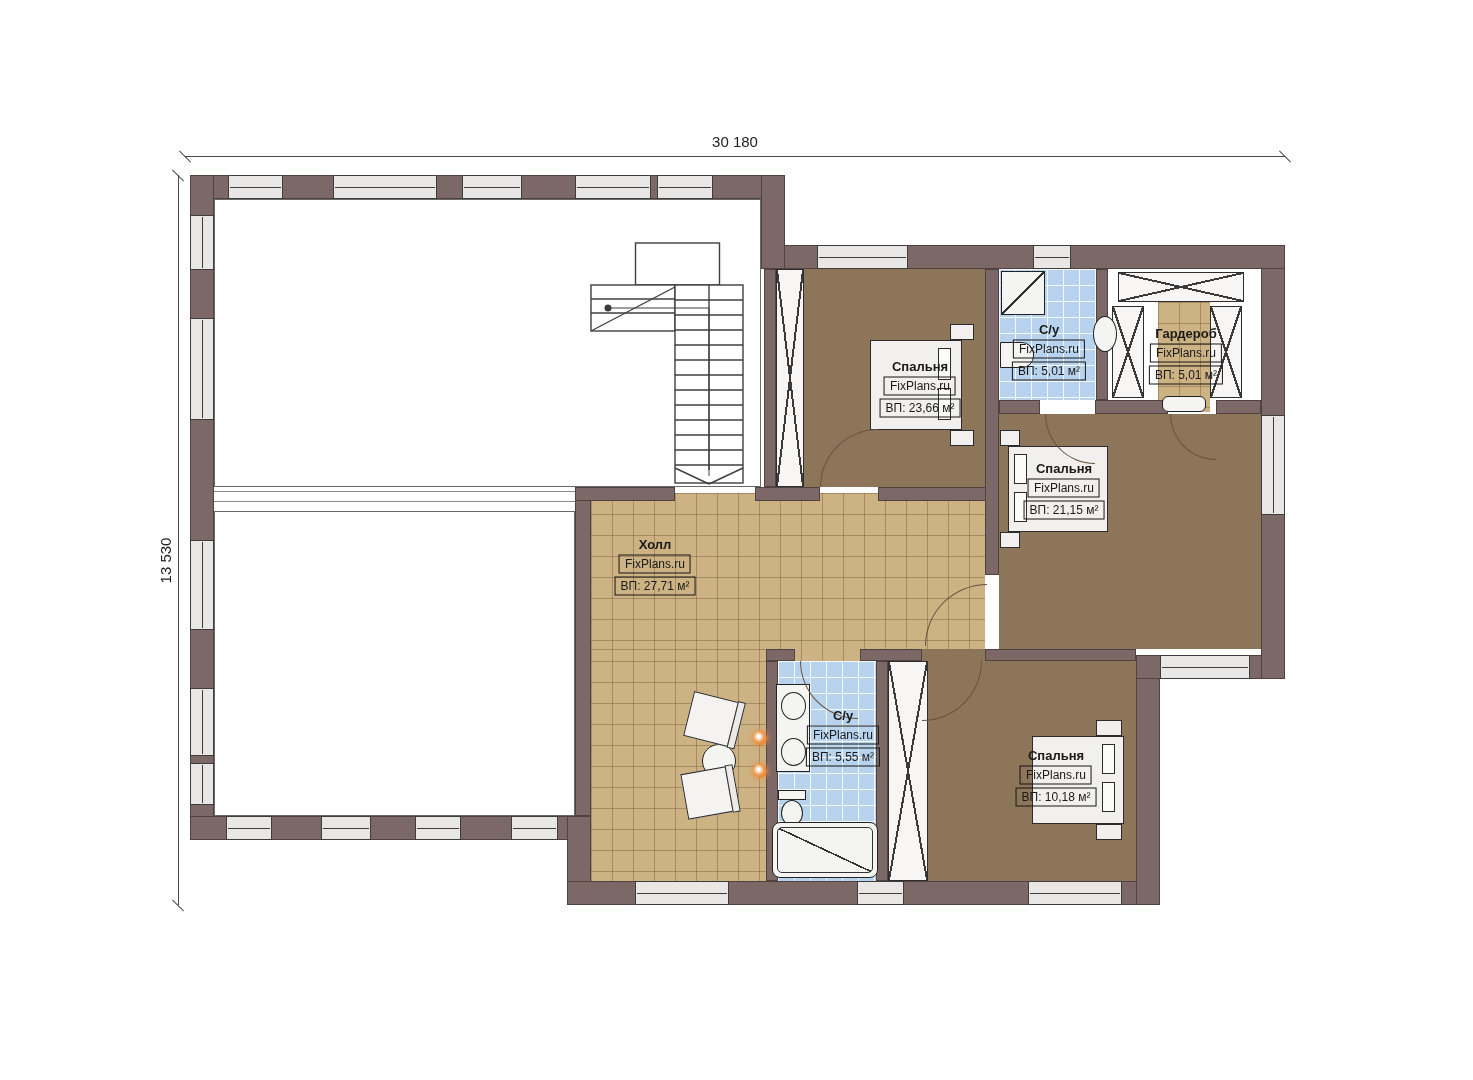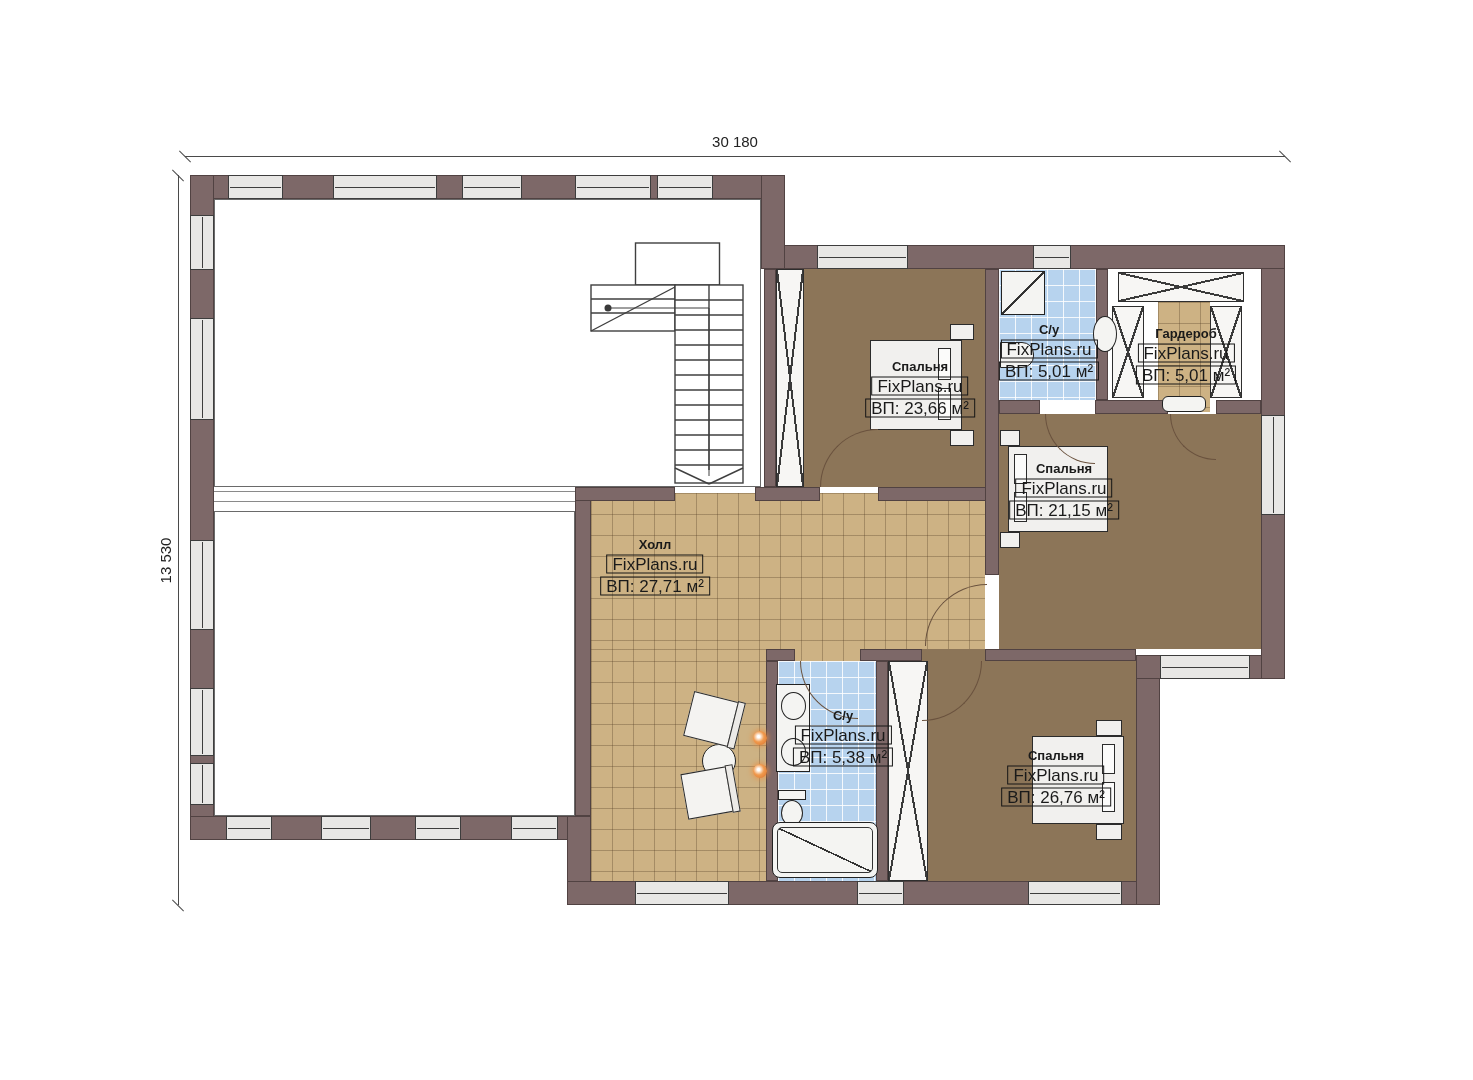--- a/index.html
+++ b/index.html
@@ -42,21 +42,21 @@
           background:radial-gradient(circle at 40% 40%, #ffffff 10%, #f09a4e 45%, #d96f2a 100%);
           box-shadow:0 0 4px 2px rgba(240,140,60,.55);}
   
   .arc{position:absolute;box-sizing:border-box;border:0 solid #6a523e;z-index:24;}
   .arc-tl{border-top-width:1.6px;border-left-width:1.6px;border-radius:100% 0 0 0;}
   .arc-bl{border-bottom-width:1.6px;border-left-width:1.6px;border-radius:0 0 0 100%;}
   .arc-br{border-bottom-width:1.6px;border-right-width:1.6px;border-radius:0 0 100% 0;}
   
   .rlabel{position:absolute;transform:translate(-50%,-50%);display:flex;flex-direction:column;align-items:center;z-index:40;}
   .rname{font-size:13px;font-weight:bold;white-space:nowrap;}
-  .rbox{border:1.5px solid #161616;padding:0 5px;line-height:17px;font-size:17px;margin-top:3px;white-space:nowrap;background:transparent;}
+  .rbox{border:1.5px solid #161616;padding:0 5px;line-height:17px;font-size:12px;margin-top:3px;white-space:nowrap;background:transparent;}
   
   .dimline-h{position:absolute;height:0;border-top:1.2px solid #4a4a4a;z-index:5;}
   .dimline-v{position:absolute;width:0;border-left:1.2px solid #4a4a4a;z-index:5;}
   .tick{position:absolute;width:16px;height:0;border-top:1.4px solid #4a4a4a;transform:rotate(45deg);z-index:5;}
   .dimtext{position:absolute;font-size:15px;color:#222;z-index:5;white-space:nowrap;}
   .stairs{position:absolute;z-index:15;}
 </style>
 </head>
 <body>
 
@@ -244,21 +244,21 @@
     <div class="rbox">ВП: 21,15 м²</div>
   </div>
   <div class="rlabel" style="left:655px;top:566px;">
     <div class="rname">Холл</div>
     <div class="rbox">FixPlans.ru</div>
     <div class="rbox">ВП: 27,71 м²</div>
   </div>
   <div class="rlabel" style="left:843px;top:737px;">
     <div class="rname">С/у</div>
     <div class="rbox">FixPlans.ru</div>
-    <div class="rbox">ВП: 5,38 м²</div>
+    <div class="rbox">ВП: 5,55 м²</div>
   </div>
   <div class="rlabel" style="left:1056px;top:777px;">
     <div class="rname">Спальня</div>
     <div class="rbox">FixPlans.ru</div>
-    <div class="rbox">ВП: 26,76 м²</div>
+    <div class="rbox">ВП: 10,18 м²</div>
   </div>
 
 </div>
 
 </body></html>

